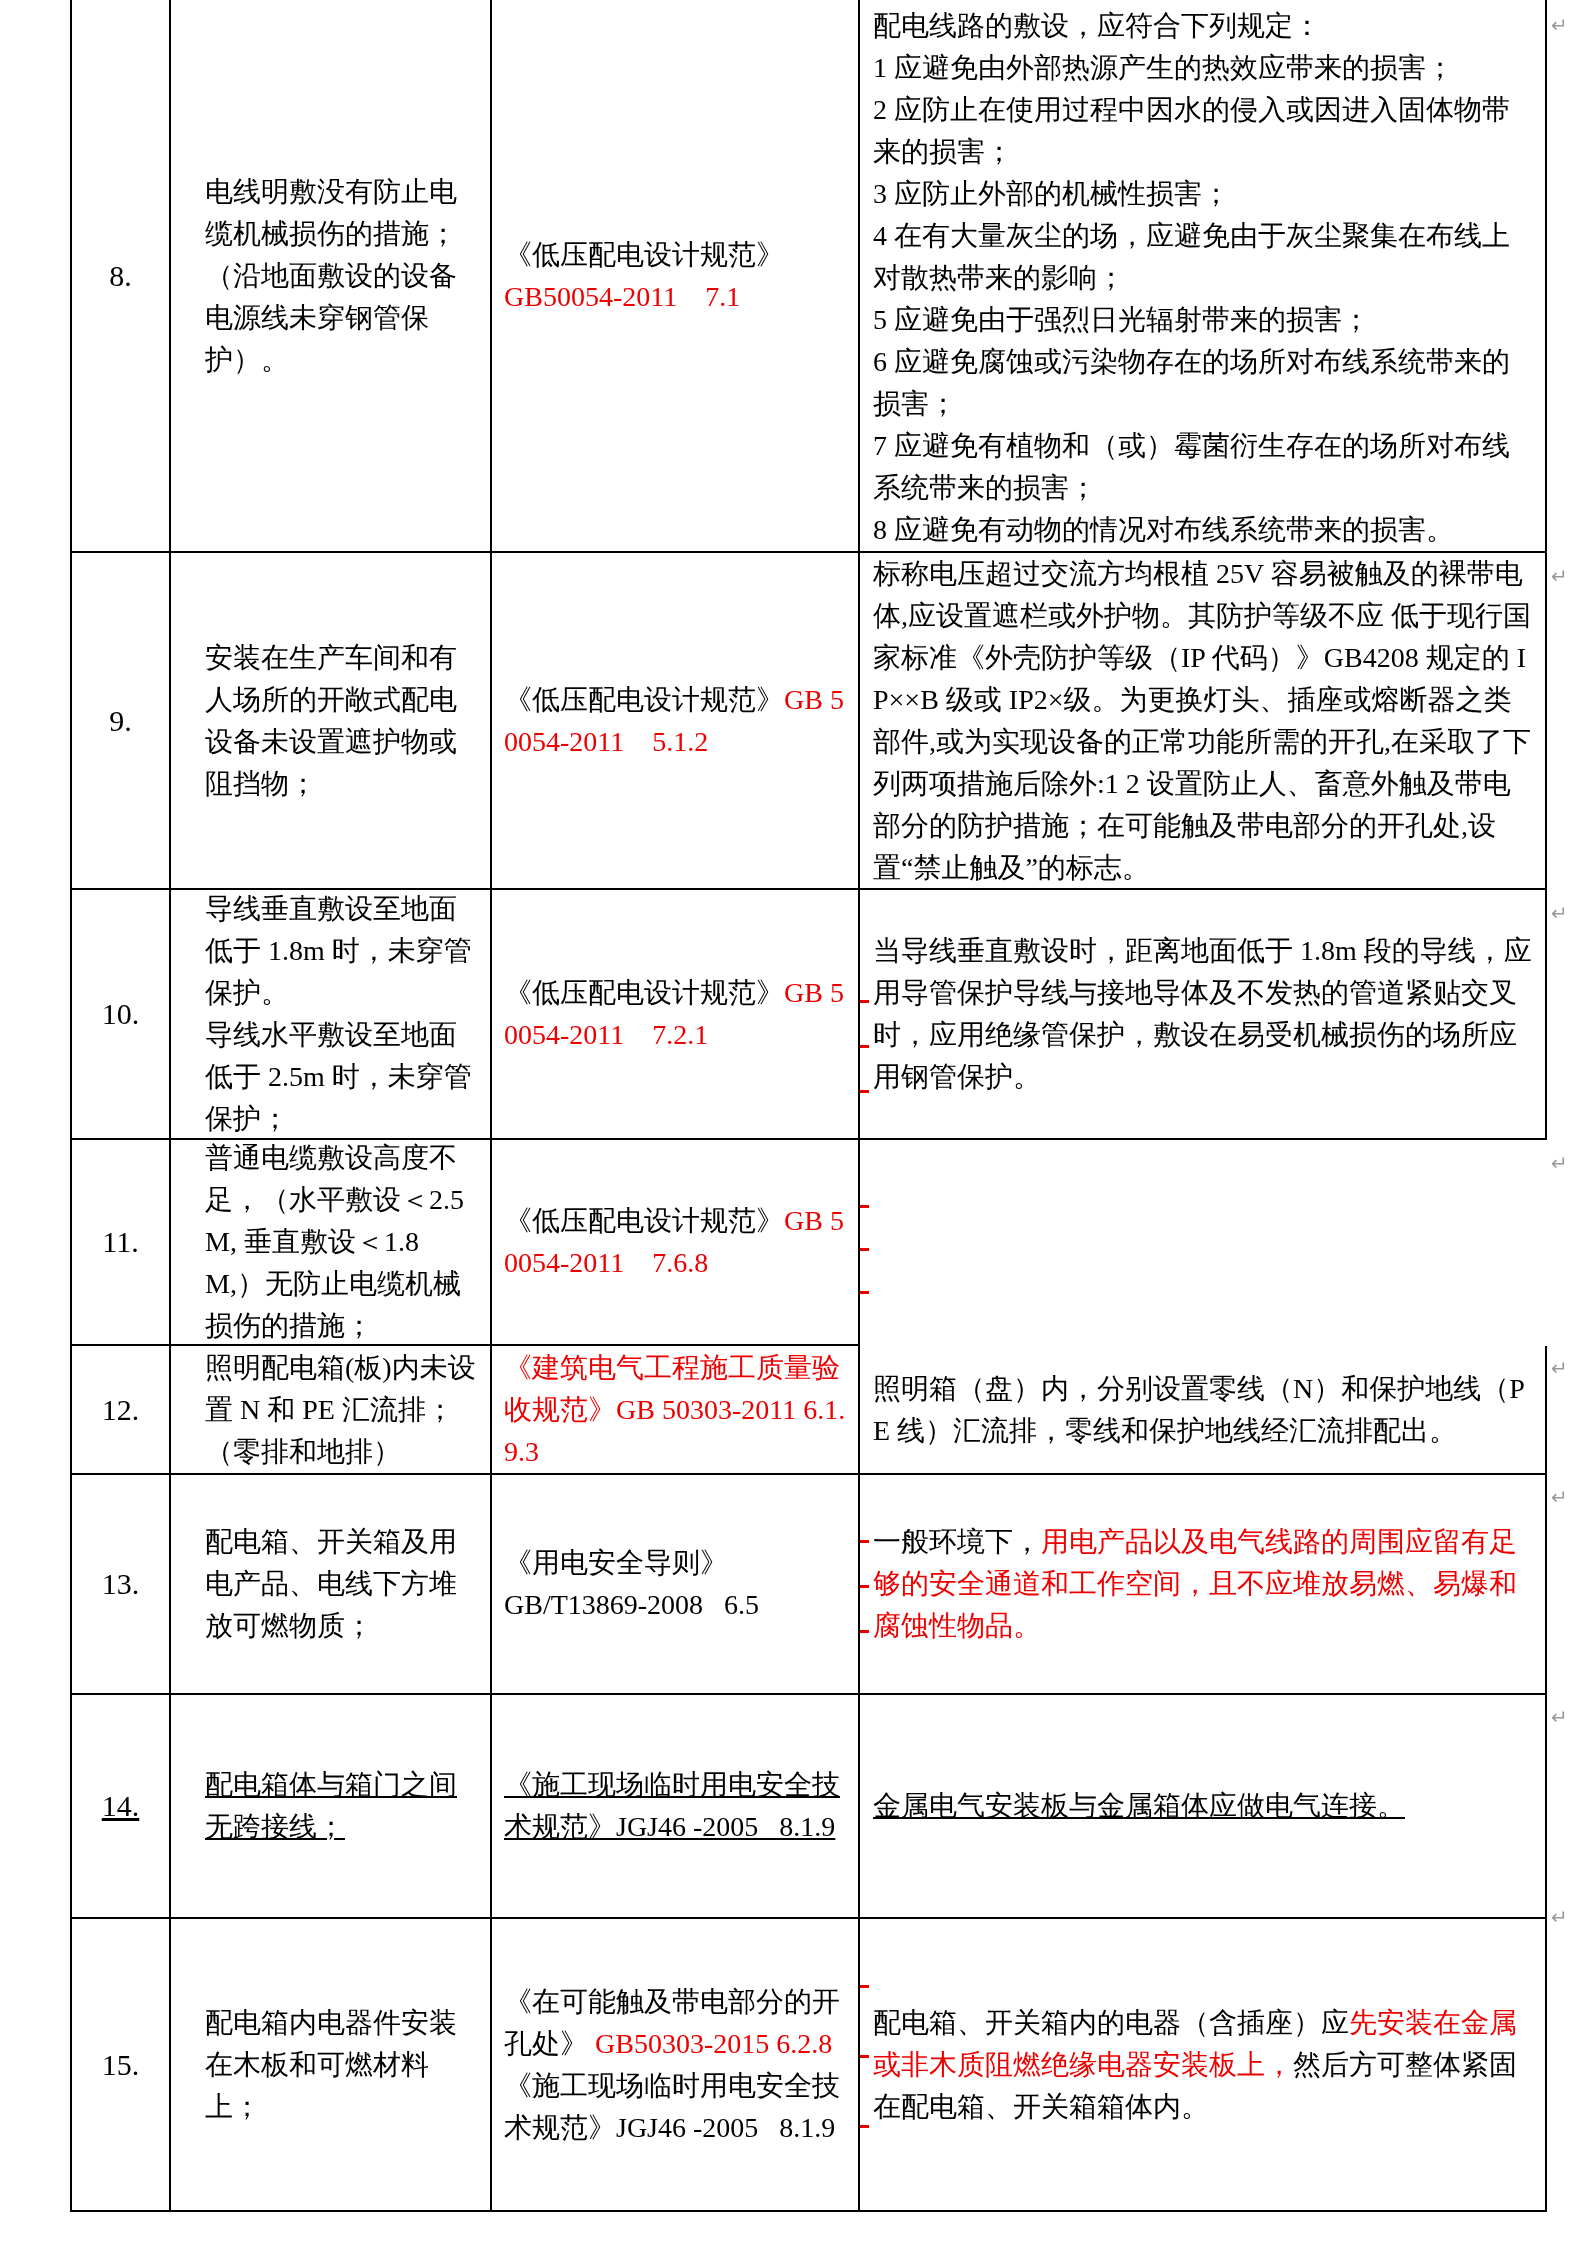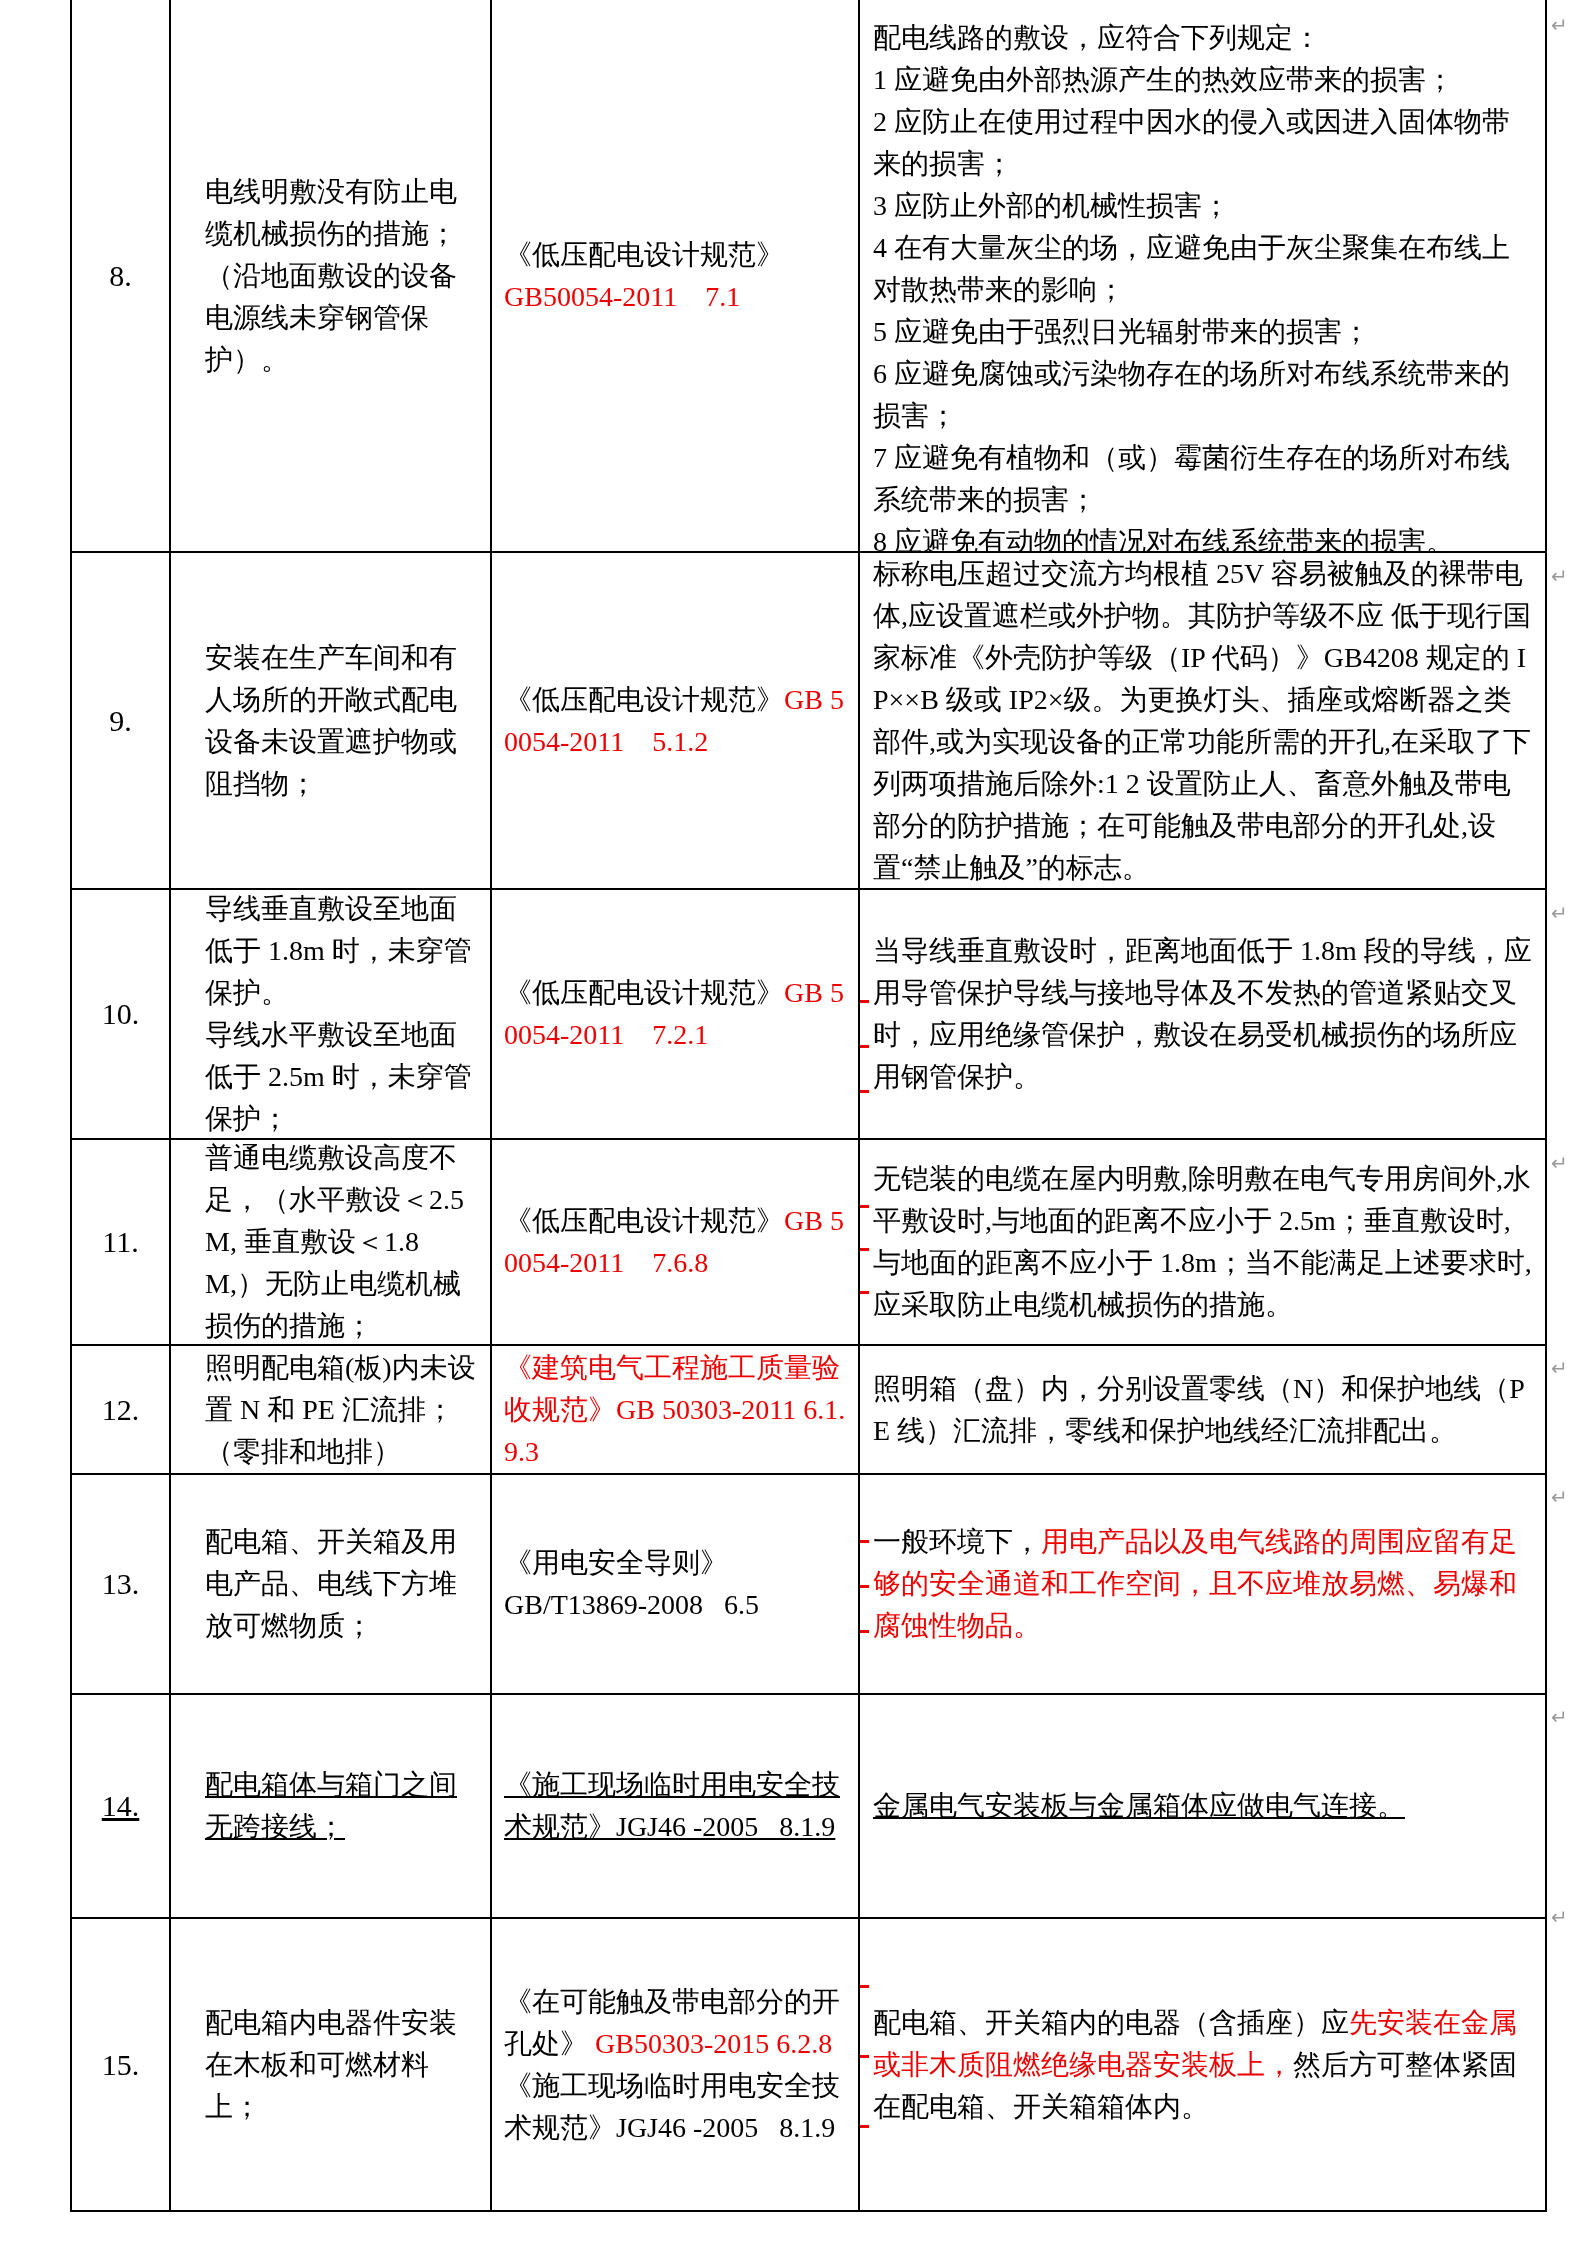--- a/index.html
+++ b/index.html
@@ -56,21 +56,21 @@
     word-break: break-all;
     font-size: 28px;
     line-height: 42px;
   }
   .cell-num { justify-content: center; }
   .cell-num .txt { width: auto; font-size: 30px; }
   .cell-problem { padding: 0 14px 0 34px; }
   .cell-ref     { padding: 0 6px 0 12px; justify-content: center; }
   .cell-detail  { padding: 0 10px 0 13px; }
   
-  .row:nth-child(1) .cell-detail { align-items: flex-start; padding-top: 17px; }
+  .row:nth-child(1) .cell-detail { align-items: flex-end; padding-top: 17px; }
   .red { color: var(--red, #ee0000); }
   
   .pmark {
     position: absolute;
     left: 1551px;
     font-size: 20px;
     line-height: 20px;
     color: var(--mark, #999);
     font-family: "DejaVu Sans", sans-serif;
   }
@@ -145,23 +145,20 @@
 
     <div class="row">
       <div class="cell cell-num">
         <div class="txt">11.</div>
       </div>
       <div class="cell cell-problem">
         <div class="txt"><span>普通电缆敷设高度不足，（水平敷设＜2.5M, 垂直敷设＜1.8M,）无防止电缆机械损伤的措施；</span></div>
       </div>
       <div class="cell cell-ref">
         <div class="txt"><span>《低压配电设计规范》</span><span class="red">GB 50054-2011    7.6.8</span></div>
-      </div>
-      <div class="cell cell-detail">
-        <div class="txt"><span>无铠装的电缆在屋内明敷,除明敷在电气专用房间外,水平敷设时,与地面的距离不应小于 2.5m；垂直敷设时,与地面的距离不应小于 1.8m；当不能满足上述要求时,应采取防止电缆机械损伤的措施。</span></div>
       </div>
     </div>
 
     <div class="row">
       <div class="cell cell-num">
         <div class="txt">12.</div>
       </div>
       <div class="cell cell-problem">
         <div class="txt"><span>照明配电箱(板)内未设置 N 和 PE 汇流排；（零排和地排）</span></div>
       </div>

